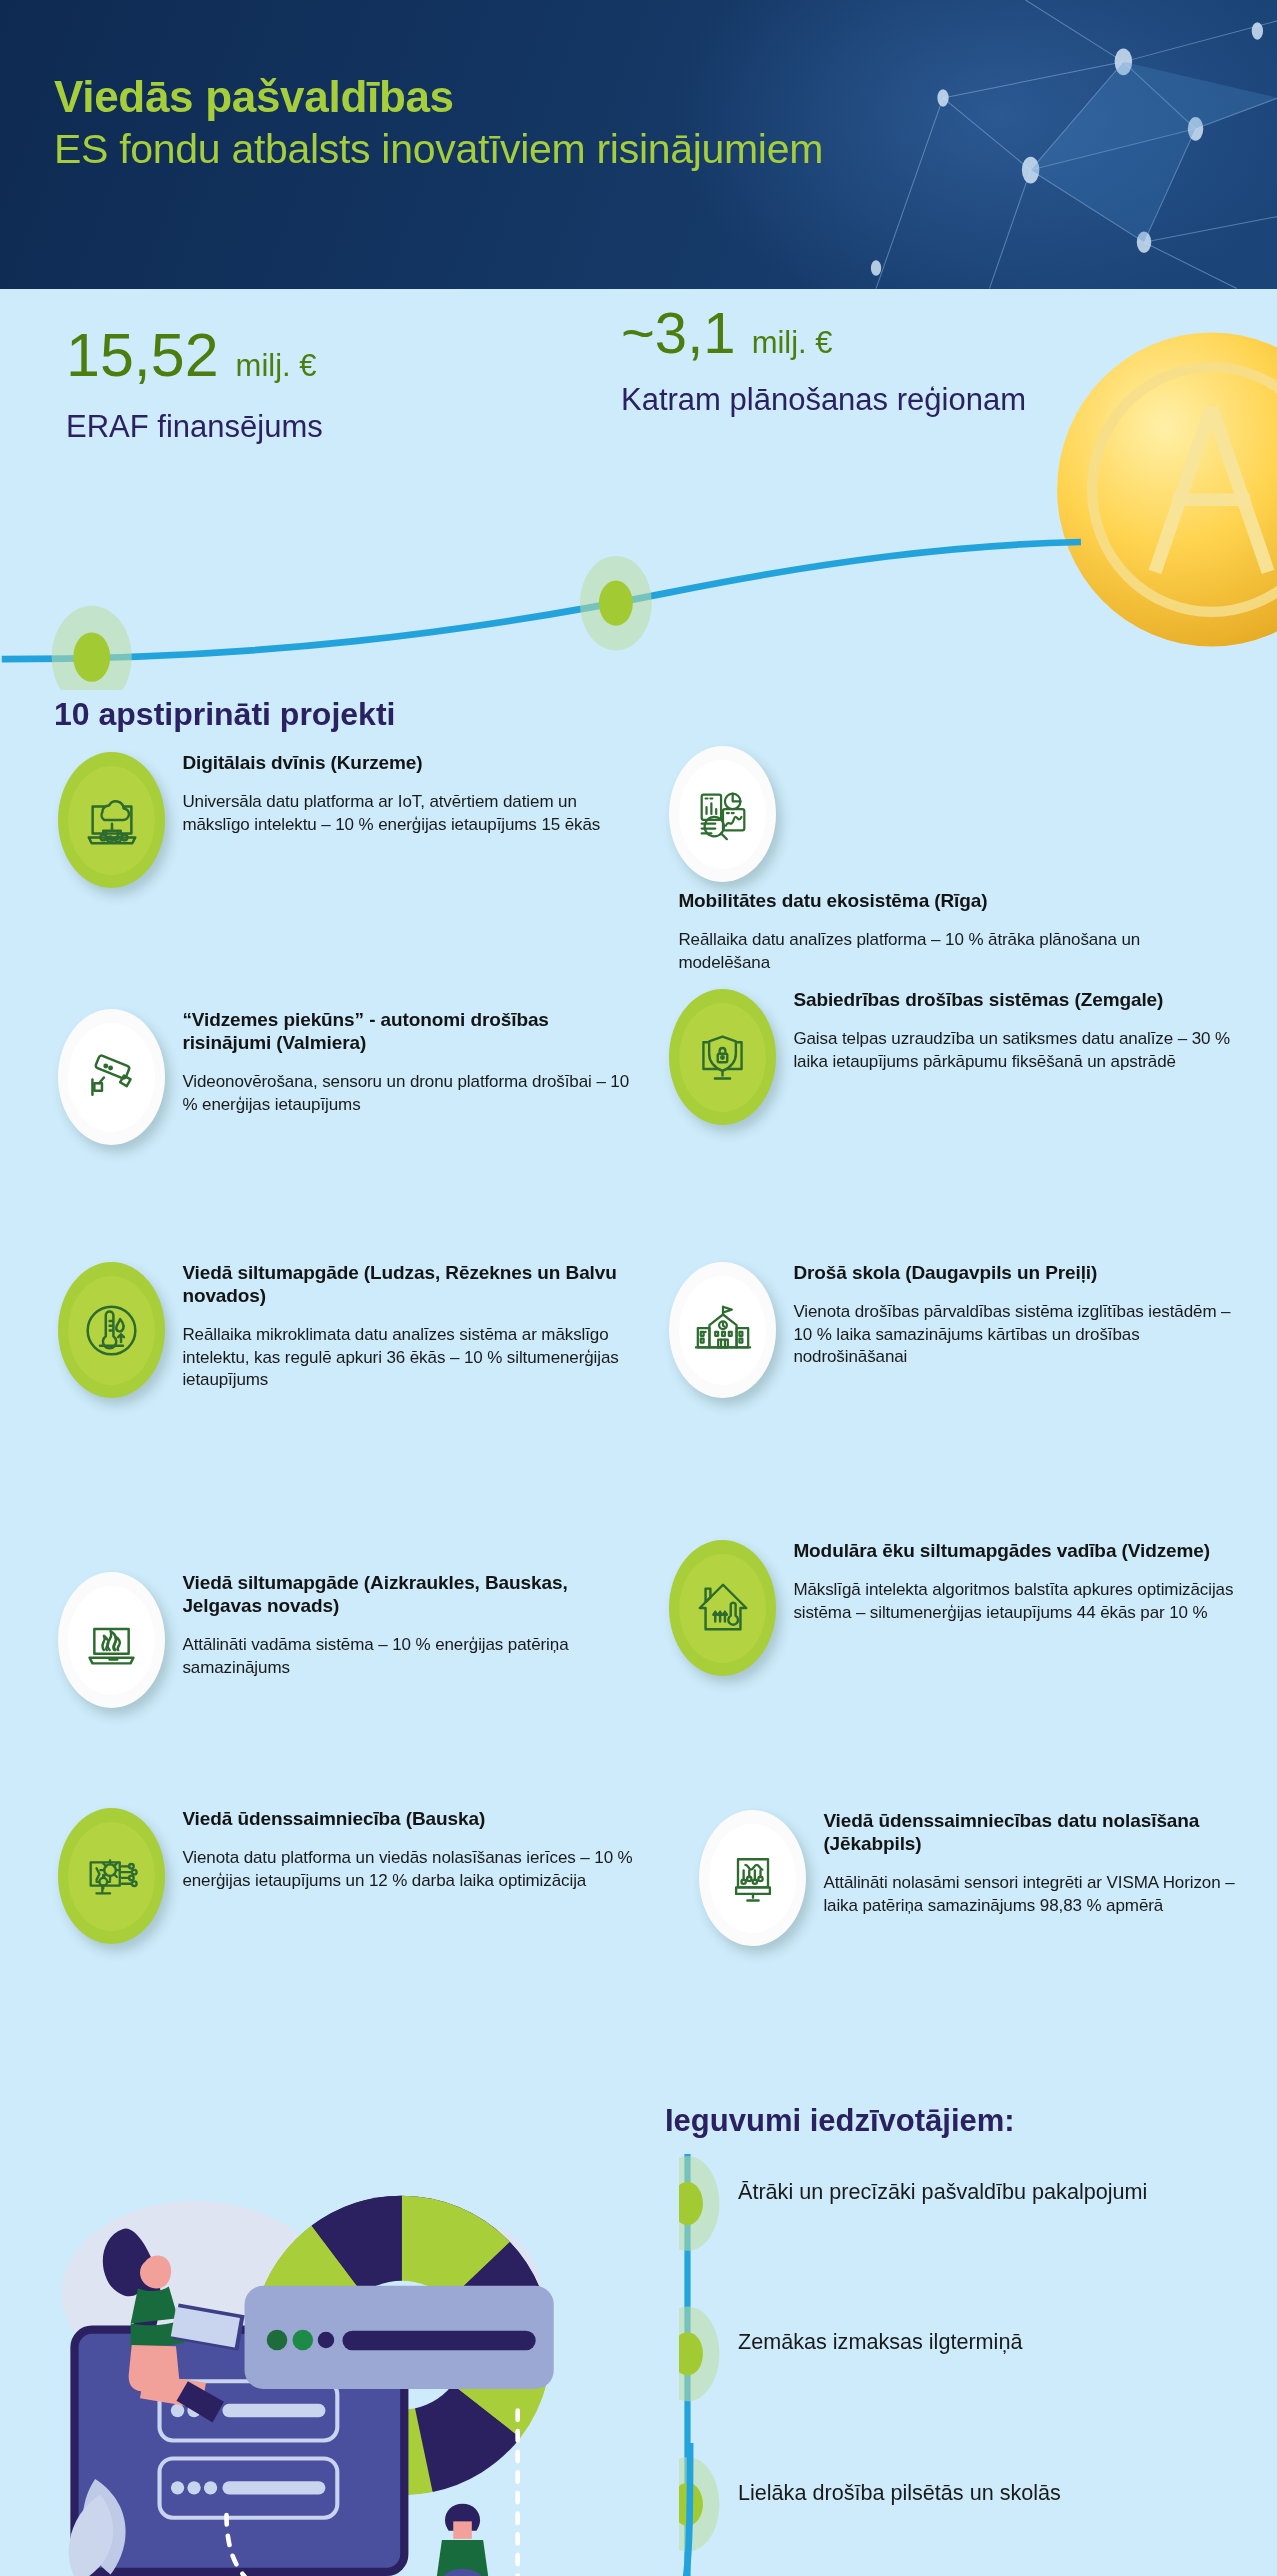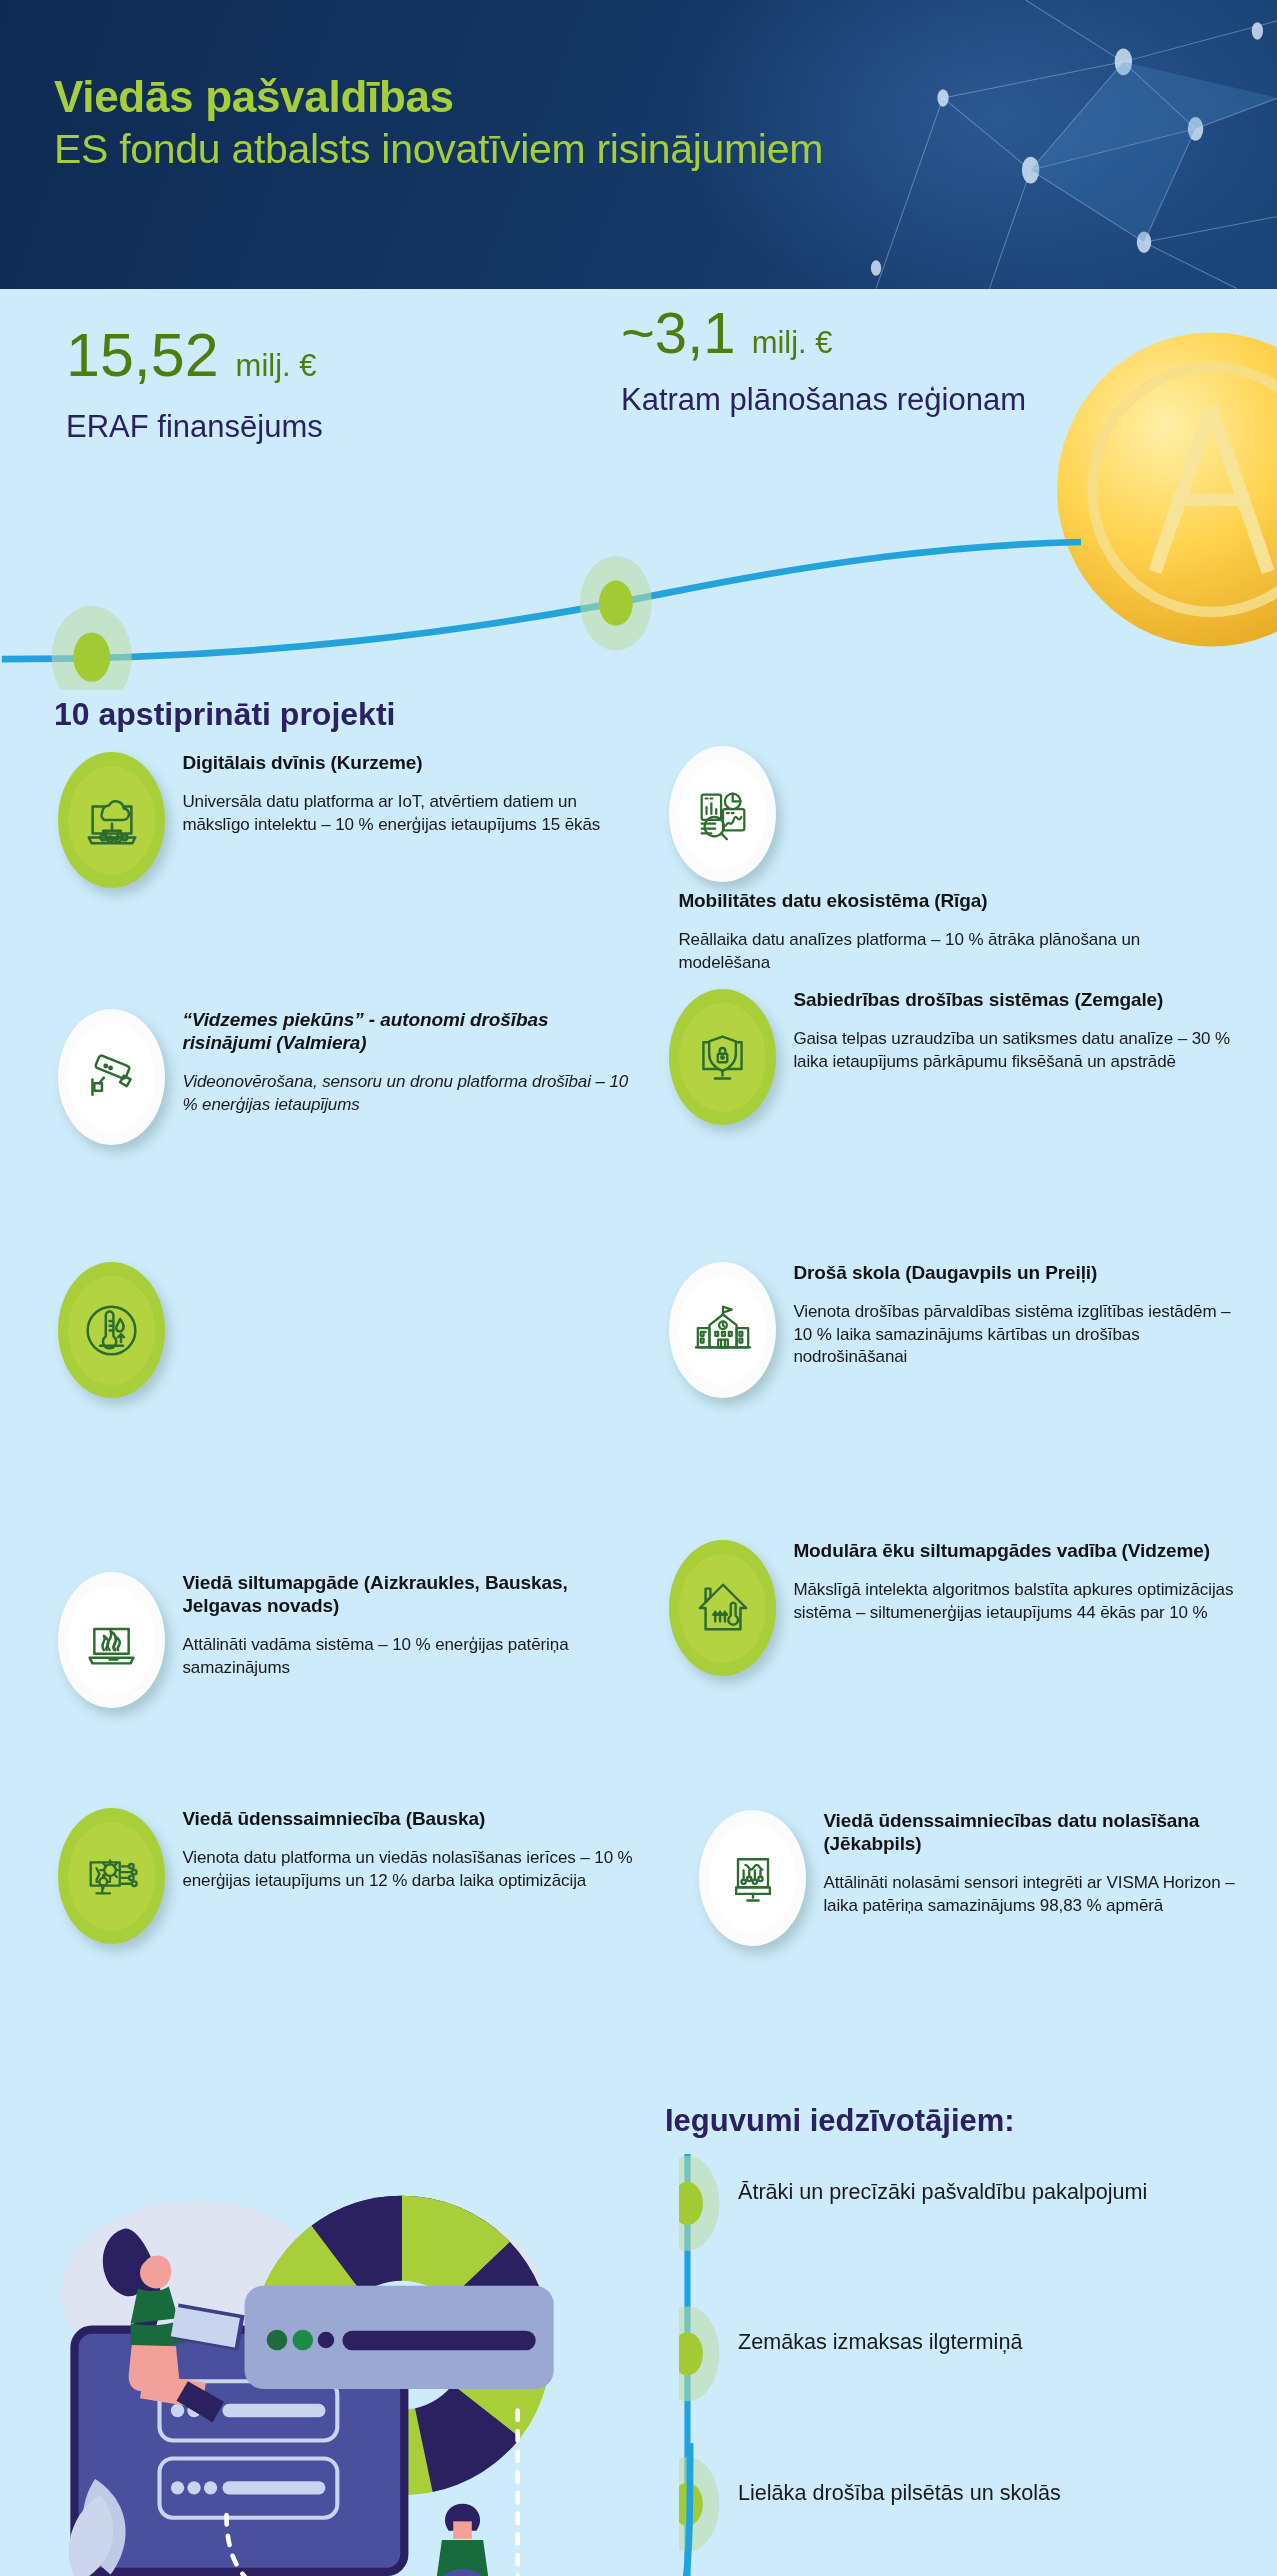--- a/index.html
+++ b/index.html
@@ -194,21 +194,21 @@
           <circle cx="38" cy="52" r="3"></circle>
           <circle cx="45" cy="50" r="3"></circle>
       </svg>
     </div>
     <div class="txt">
       <div class="ptitle">Digitālais dvīnis (Kurzeme)</div>
       <div class="pdesc">Universāla datu platforma ar IoT, atvērtiem datiem un mākslīgo intelektu – 10 % enerģijas ietaupījums 15 ēkās</div>
     </div>
   </div>
 
-  <div class="proj" style="left:54px; top:716px; width:577px;font-style:italic;">
+  <div class="proj" style="left:54px; top:716px; width:577px;">
     <div class="bubble white">
       <div class="disc"></div>
         <div class="inner"></div>
       <svg width="61" height="61" viewBox="0 0 64 64" fill="none" stroke="#2D6B2F" stroke-width="2.6" stroke-linecap="round" stroke-linejoin="round">
         <rect x="16" y="14" width="34" height="14" rx="3" transform="rotate(22 33 21)"></rect>
         <path d="M45 30l7 4-4 7-7-4z"></path>
         <path d="M24 32l-5 6"></path>
           <path d="M14 38h8v8h-8z"></path>
           <path d="M12 34v16"></path>
         <circle cx="26" cy="20" r="1.3" fill="#2D6B2F"></circle>
@@ -226,20 +226,24 @@
       <div class="disc"></div>
         <div class="inner"></div>
       <svg width="61" height="61" viewBox="0 0 64 64" fill="none" stroke="#2D6B2F" stroke-width="2.6" stroke-linecap="round" stroke-linejoin="round">
         <circle cx="32" cy="32" r="25"></circle>
         <path d="M26 16a4 4 0 0 1 8 0v22a7 7 0 1 1-8 0z"></path>
         <path d="M30 22h3M30 27h3M30 32h3"></path>
         <path d="M41 20c4 5 5 9 2 12-2 2-6 1-6-3 0-3 3-5 4-9z"></path>
         <path d="M42 36v8M42 36l-3 3M42 36l3 3"></path>
         <path d="M20 48h24"></path>
       </svg>
+    </div>
+    <div class="txt">
+      <div class="ptitle">Viedā siltumapgāde (Ludzas, Rēzeknes un Balvu novados)</div>
+      <div class="pdesc">Reāllaika mikroklimata datu analīzes sistēma ar mākslīgo intelektu, kas regulē apkuri 36 ēkās – 10 % siltumenerģijas ietaupījums</div>
     </div>
   </div>
 
   <div class="proj" style="left:54px; top:1273px; width:587px;margin-top:6px;">
     <div class="bubble white">
       <div class="disc"></div>
         <div class="inner"></div>
       <svg width="61" height="61" viewBox="0 0 64 64" fill="none" stroke="#2D6B2F" stroke-width="2.6" stroke-linecap="round" stroke-linejoin="round">
         <path d="M14 20h36v26H14z"></path>
           <path d="M9 50h46l-3 6H12z"></path>

